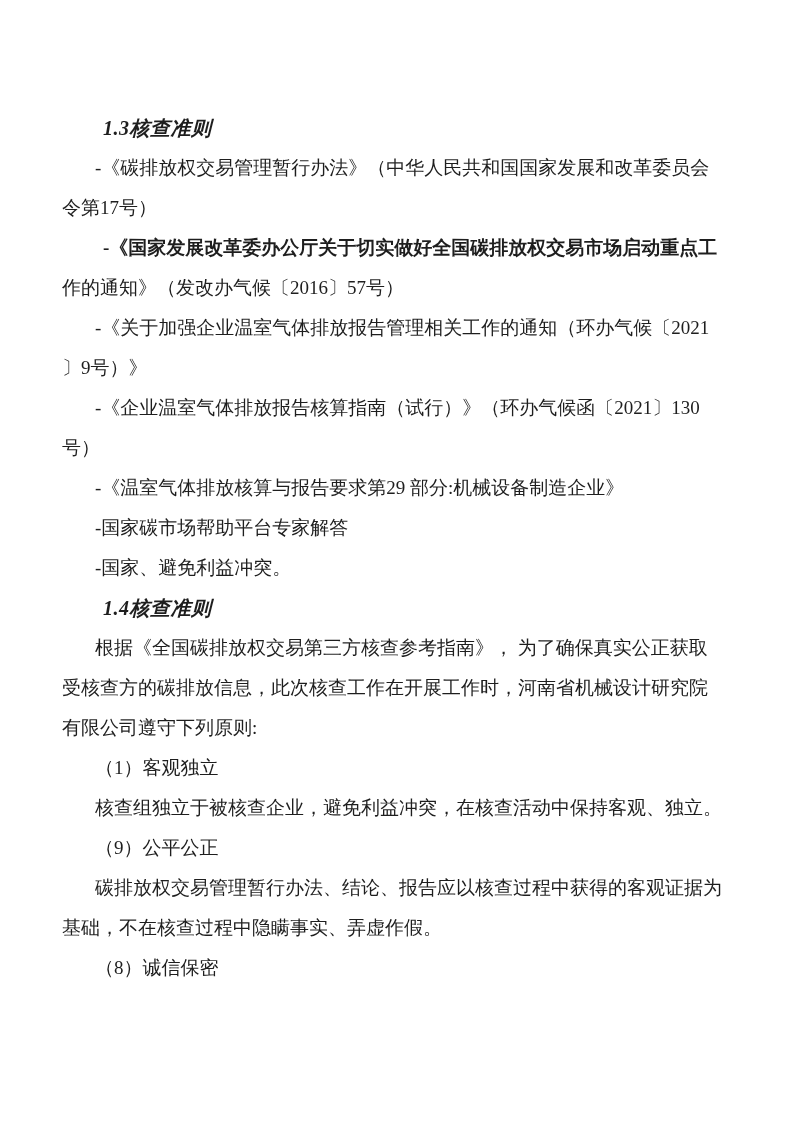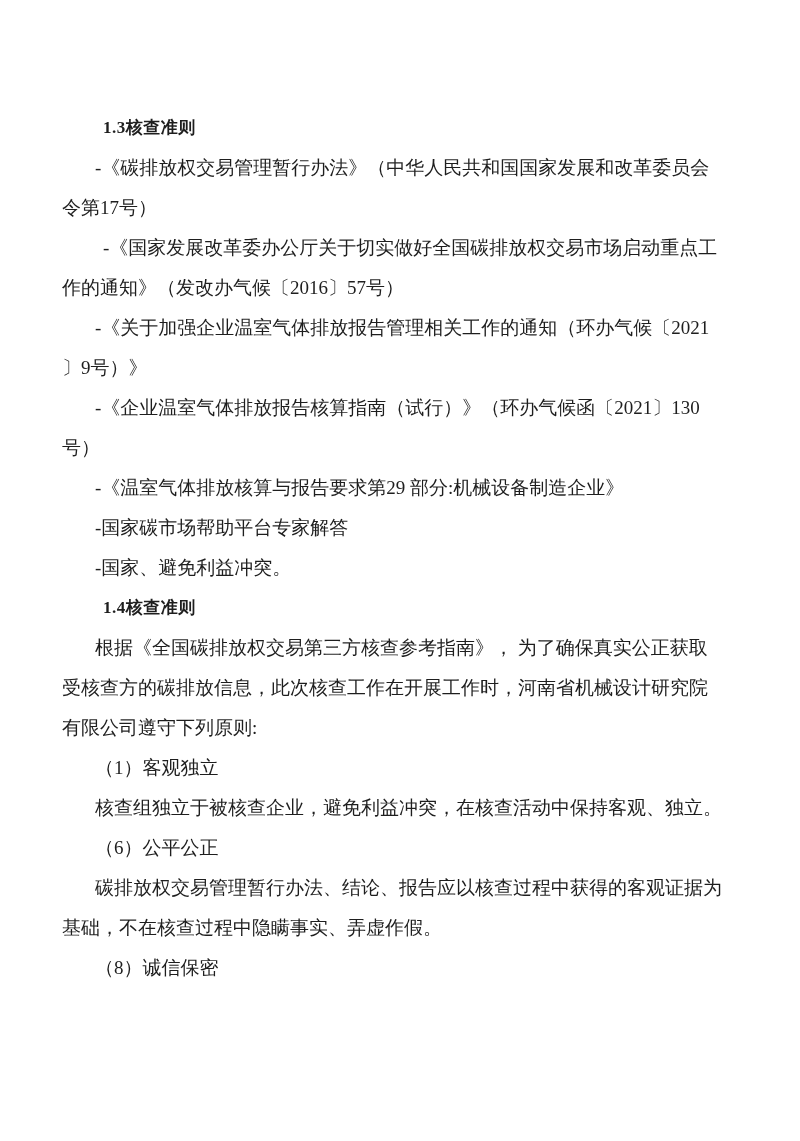--- a/index.html
+++ b/index.html
@@ -25,25 +25,26 @@
     text-align: left;
   }
   .ln {
     height: 40px;
     line-height: 40px;
     white-space: nowrap;
   }
   
   .ind  { padding-left: 33px; }
   
-  .ind2 { padding-left: 41px; }
+  .ind2 { padding-left: 41px; font-weight: bold; }
   .h {
     font-weight: bold;
-    font-size: 17px;
+    font-size: 20px;
     letter-spacing: 0.5px;
+    font-style: italic;
   }
 </style>
 </head>
 <body>
 
 <div class="page">
   <div class="doc">
 
     <div class="ln h ind2">1.3核查准则</div>
 
@@ -59,19 +60,19 @@
     <div class="ln ind">-国家碳市场帮助平台专家解答</div>
     <div class="ln ind">-国家、避免利益冲突。</div>
 
     <div class="ln h ind2">1.4核查准则</div>
 
     <div class="ln ind">根据《全国碳排放权交易第三方核查参考指南》， 为了确保真实公正获取</div>
     <div class="ln">受核查方的碳排放信息，此次核查工作在开展工作时，河南省机械设计研究院</div>
     <div class="ln">有限公司遵守下列原则:</div>
     <div class="ln ind">（1）客观独立</div>
     <div class="ln ind">核查组独立于被核查企业，避免利益冲突，在核查活动中保持客观、独立。</div>
-    <div class="ln ind">（6）公平公正</div>
+    <div class="ln ind">（9）公平公正</div>
     <div class="ln ind">碳排放权交易管理暂行办法、结论、报告应以核查过程中获得的客观证据为</div>
     <div class="ln">基础，不在核查过程中隐瞒事实、弄虚作假。</div>
     <div class="ln ind">（8）诚信保密</div>
 
   </div>
 </div>
 
 </body></html>

